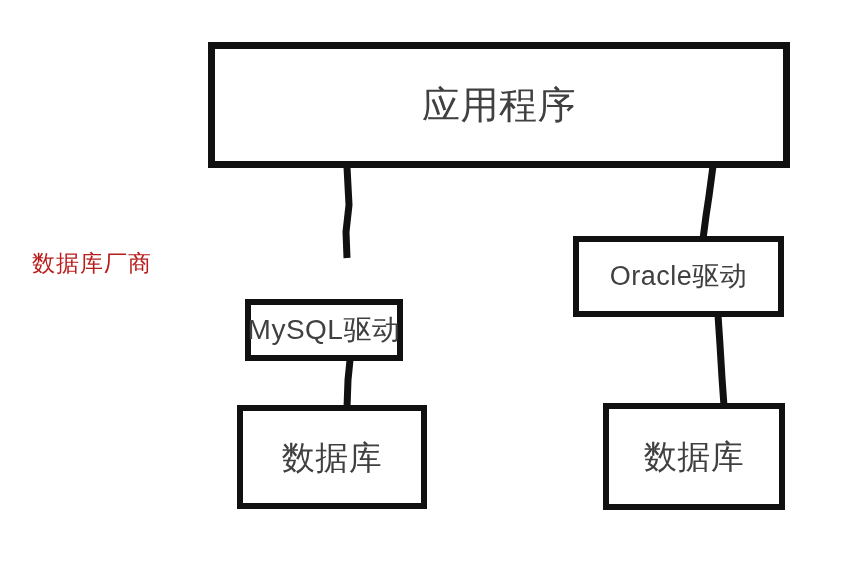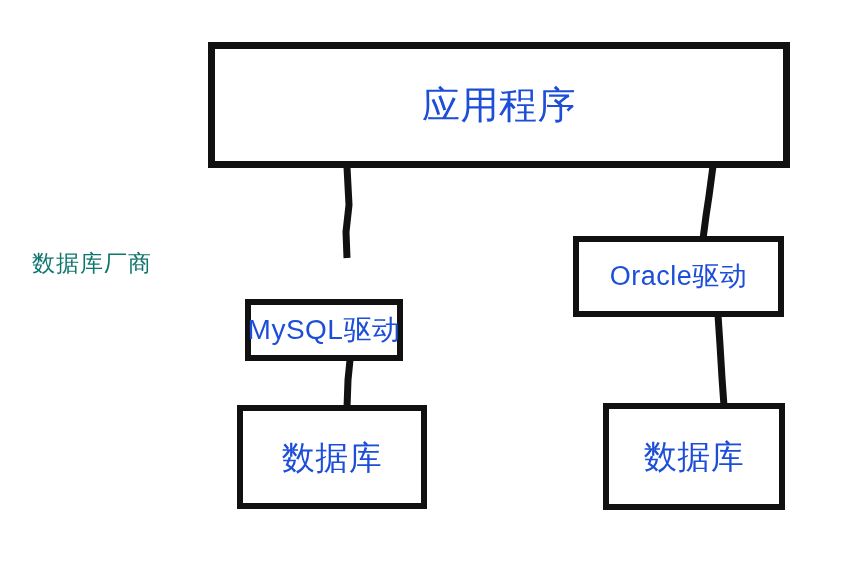--- a/index.html
+++ b/index.html
@@ -18,21 +18,21 @@
     overflow: hidden;
   }
   .node {
     position: absolute;
     box-sizing: border-box;
     background: #ffffff;
     border: 6px solid #111111;
     display: flex;
     align-items: center;
     justify-content: center;
-    color: #1d4ed8;
+    color: #404040;
     z-index: 3;
   }
   .node .node-label {
     display: block;
     line-height: 1;
     letter-spacing: 0.5px;
     white-space: nowrap;
   }
   
   #node-app {
@@ -85,21 +85,21 @@
   }
   #node-db-right .node-label {
     font-size: 33px;
   }
   
   #vendor-label {
     position: absolute;
     left: 32px;
     top: 248px;
     font-size: 23px;
-    color: #0f766e;
+    color: #b91c1c;
     letter-spacing: 1px;
     white-space: nowrap;
     z-index: 3;
   }
   
   #edges {
     position: absolute;
     left: 0;
     top: 0;
     width: 855px;

